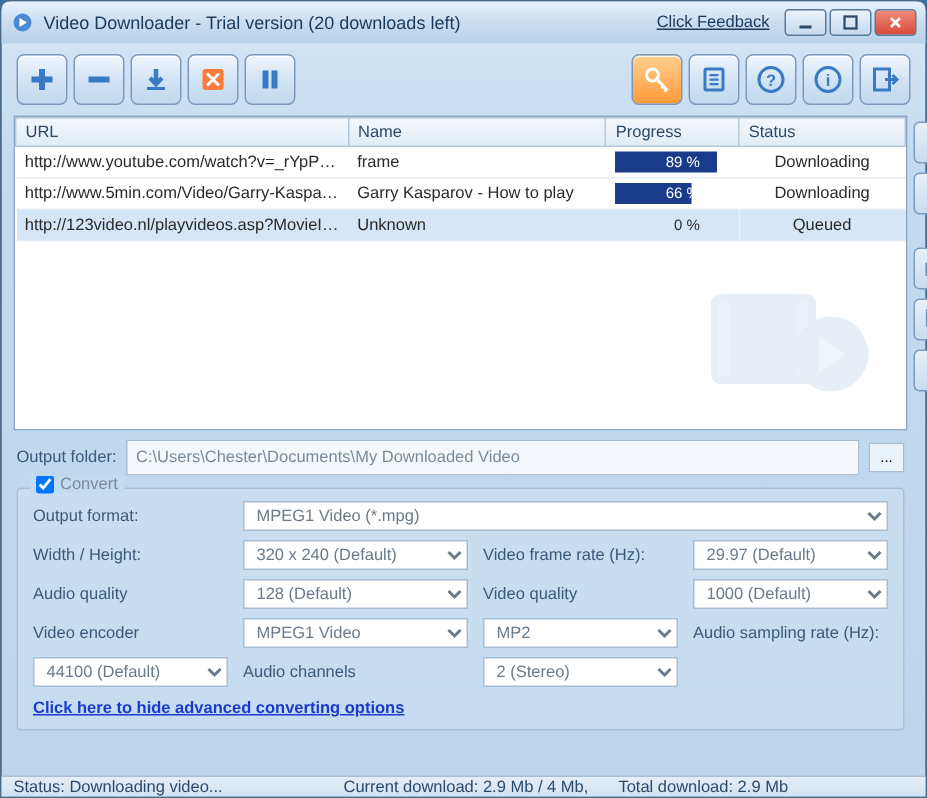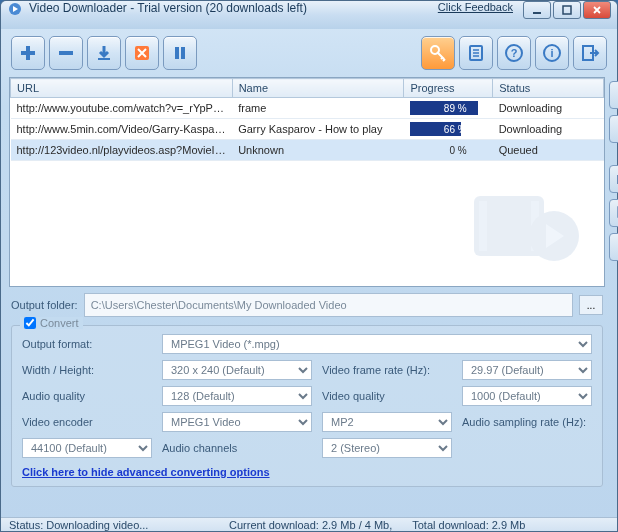--- a/index.html
+++ b/index.html
@@ -1,18 +1,18 @@
 <!DOCTYPE html>
 <html><head>
 <meta charset="utf-8">
 <style>
 * { box-sizing: border-box; margin: 0; padding: 0; font-family: "Segoe UI", Tahoma, sans-serif; }
 body { background: #3a6ea5; width: 618px; height: 532px; overflow: hidden; }
 .window { width: 618px; height: 532px; background: linear-gradient(to bottom, #d6e7f7 0%, #c3dbf0 20%, #bcd5ed 100%); border: 1px solid #4a6a8a; border-radius: 6px 6px 0 0; display: flex; flex-direction: column; }
-.titlebar { height: 28px; background: linear-gradient(to bottom, #e8f1fa 0%, #c9ddf1 50%, #b8d2ea 100%); display: flex; align-items: flex-start; padding: 0 6px; border-radius: 6px 6px 0 0; }
+.titlebar { height: 28px; background: linear-gradient(to bottom, #e8f1fa 0%, #c9ddf1 50%, #b8d2ea 100%); display: flex; align-items: center; padding: 0 6px; border-radius: 6px 6px 0 0; }
 .titlebar-icon { width: 16px; height: 16px; margin-right: 6px; display: flex; align-items: center; justify-content: center; }
 .titlebar-text { font-size: 12px; color: #1a3a5a; flex: 1; }
 .titlebar-link { font-size: 11px; color: #1a3a5a; text-decoration: underline; margin-right: 10px; cursor: pointer; }
 .win-buttons { display: flex; gap: 2px; }
 .win-btn { width: 28px; height: 18px; border: 1px solid #5a7a9a; border-radius: 3px; background: linear-gradient(to bottom, #eaf2fa, #c5dbf0); display: flex; align-items: center; justify-content: center; cursor: pointer; font-size: 10px; }
 .win-btn.close { background: linear-gradient(to bottom, #f08a7a, #d84a3a); color: #fff; }
 .toolbar { height: 48px; padding: 6px 10px; display: flex; align-items: center; gap: 4px; }
 .tool-btn { width: 34px; height: 34px; border: 1px solid #7a9abf; border-radius: 5px; background: linear-gradient(to bottom, #f0f6fc 0%, #d2e4f5 50%, #c0d8ee 100%); display: flex; align-items: center; justify-content: center; cursor: pointer; box-shadow: inset 0 1px 0 rgba(255,255,255,0.8); }
 .tool-btn svg { width: 20px; height: 20px; }
 .tool-btn.orange { background: linear-gradient(to bottom, #ffd090, #ff9a3a); }
@@ -20,21 +20,21 @@
 .content { display: flex; flex: 1; padding: 0 8px 4px 8px; gap: 4px; min-height: 0; }
 .main-col { flex: 1; display: flex; flex-direction: column; min-height: 0; }
 .table-box { background: #fff; border: 1px solid #8aa6c2; flex: 0 0 210px; overflow: hidden; position: relative; }
 .table { width: 100%; border-collapse: collapse; font-size: 11px; }
 .table th { background: linear-gradient(to bottom, #f4f8fc, #e0ebf6); border: 1px solid #b4c8dc; padding: 3px 6px; text-align: left; color: #2a4a6a; font-weight: normal; }
 .table td { border-bottom: 1px solid #e4ecf4; padding: 3px 6px; color: #2a2a2a; white-space: nowrap; overflow: hidden; text-overflow: ellipsis; }
 .table tr.sel td { background: #d4e6f8; }
 .col-url { width: 200px; max-width: 200px; }
 .col-name { width: 155px; max-width: 155px; }
 .col-prog { width: 80px; }
-.col-stat { width: 100px; }
+.col-stat { width: 100px; text-align: center; }
 .progress-cell { position: relative; height: 14px; }
 .progress-bar { position: absolute; left: 0; top: 0; bottom: 0; background: #1a3a8a; }
 .progress-text { position: absolute; right: 20px; top: 0; bottom: 0; display: flex; align-items: center; font-size: 10px; }
 .progress-text.light { color: #fff; }
 .watermark { position: absolute; right: 20px; bottom: 10px; width: 120px; height: 100px; opacity: 0.12; }
 .side-col { width: 30px; display: flex; flex-direction: column; gap: 6px; padding-top: 4px; }
 .side-btn { width: 28px; height: 28px; border: 1px solid #7a9abf; border-radius: 4px; background: linear-gradient(to bottom, #e8f0f8, #c8dcef); display: flex; align-items: center; justify-content: center; cursor: pointer; }
 .side-btn svg { width: 16px; height: 16px; }
 .output-row { display: flex; align-items: center; gap: 6px; padding: 6px 2px; font-size: 11px; color: #3a5a7a; }
 .output-input { flex: 1; height: 24px; border: 1px solid #a8bed4; background: #f4f8fc; padding: 0 6px; font-size: 11px; color: #7a8a9a; }

